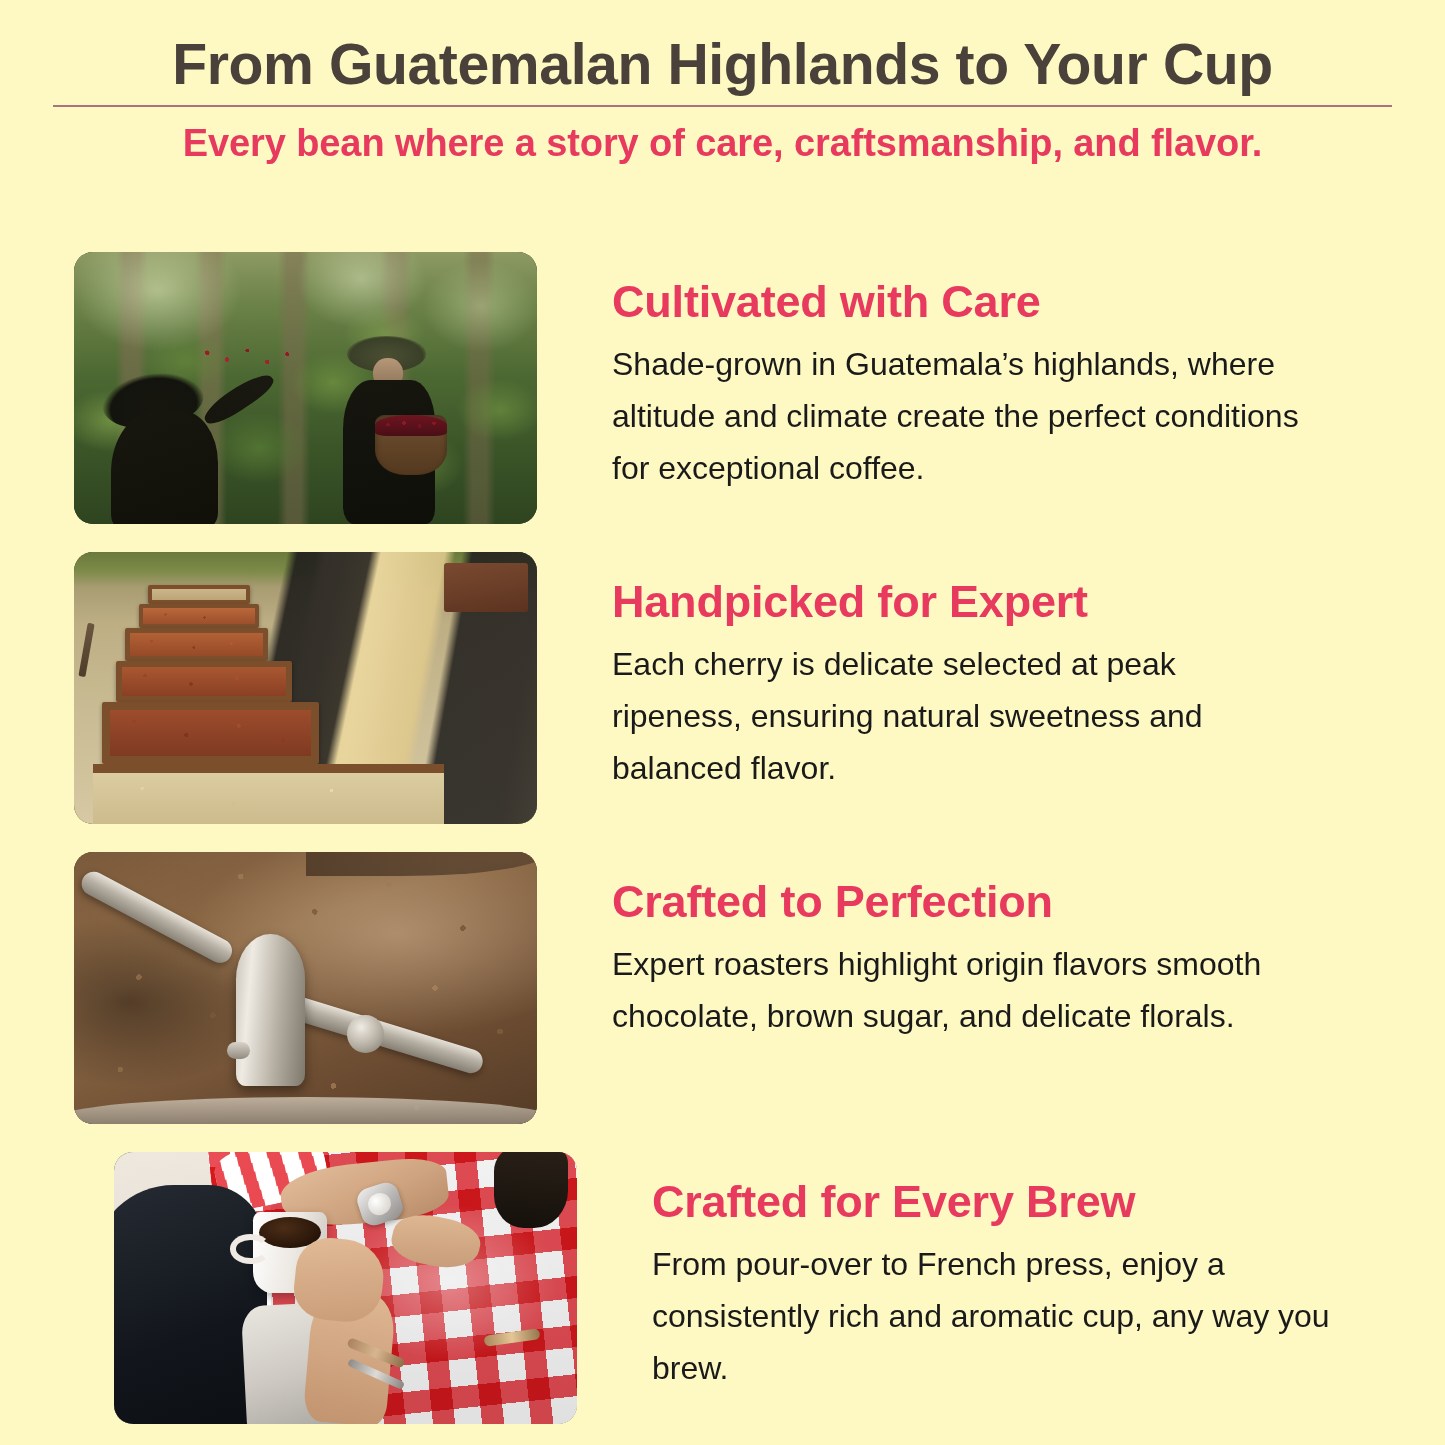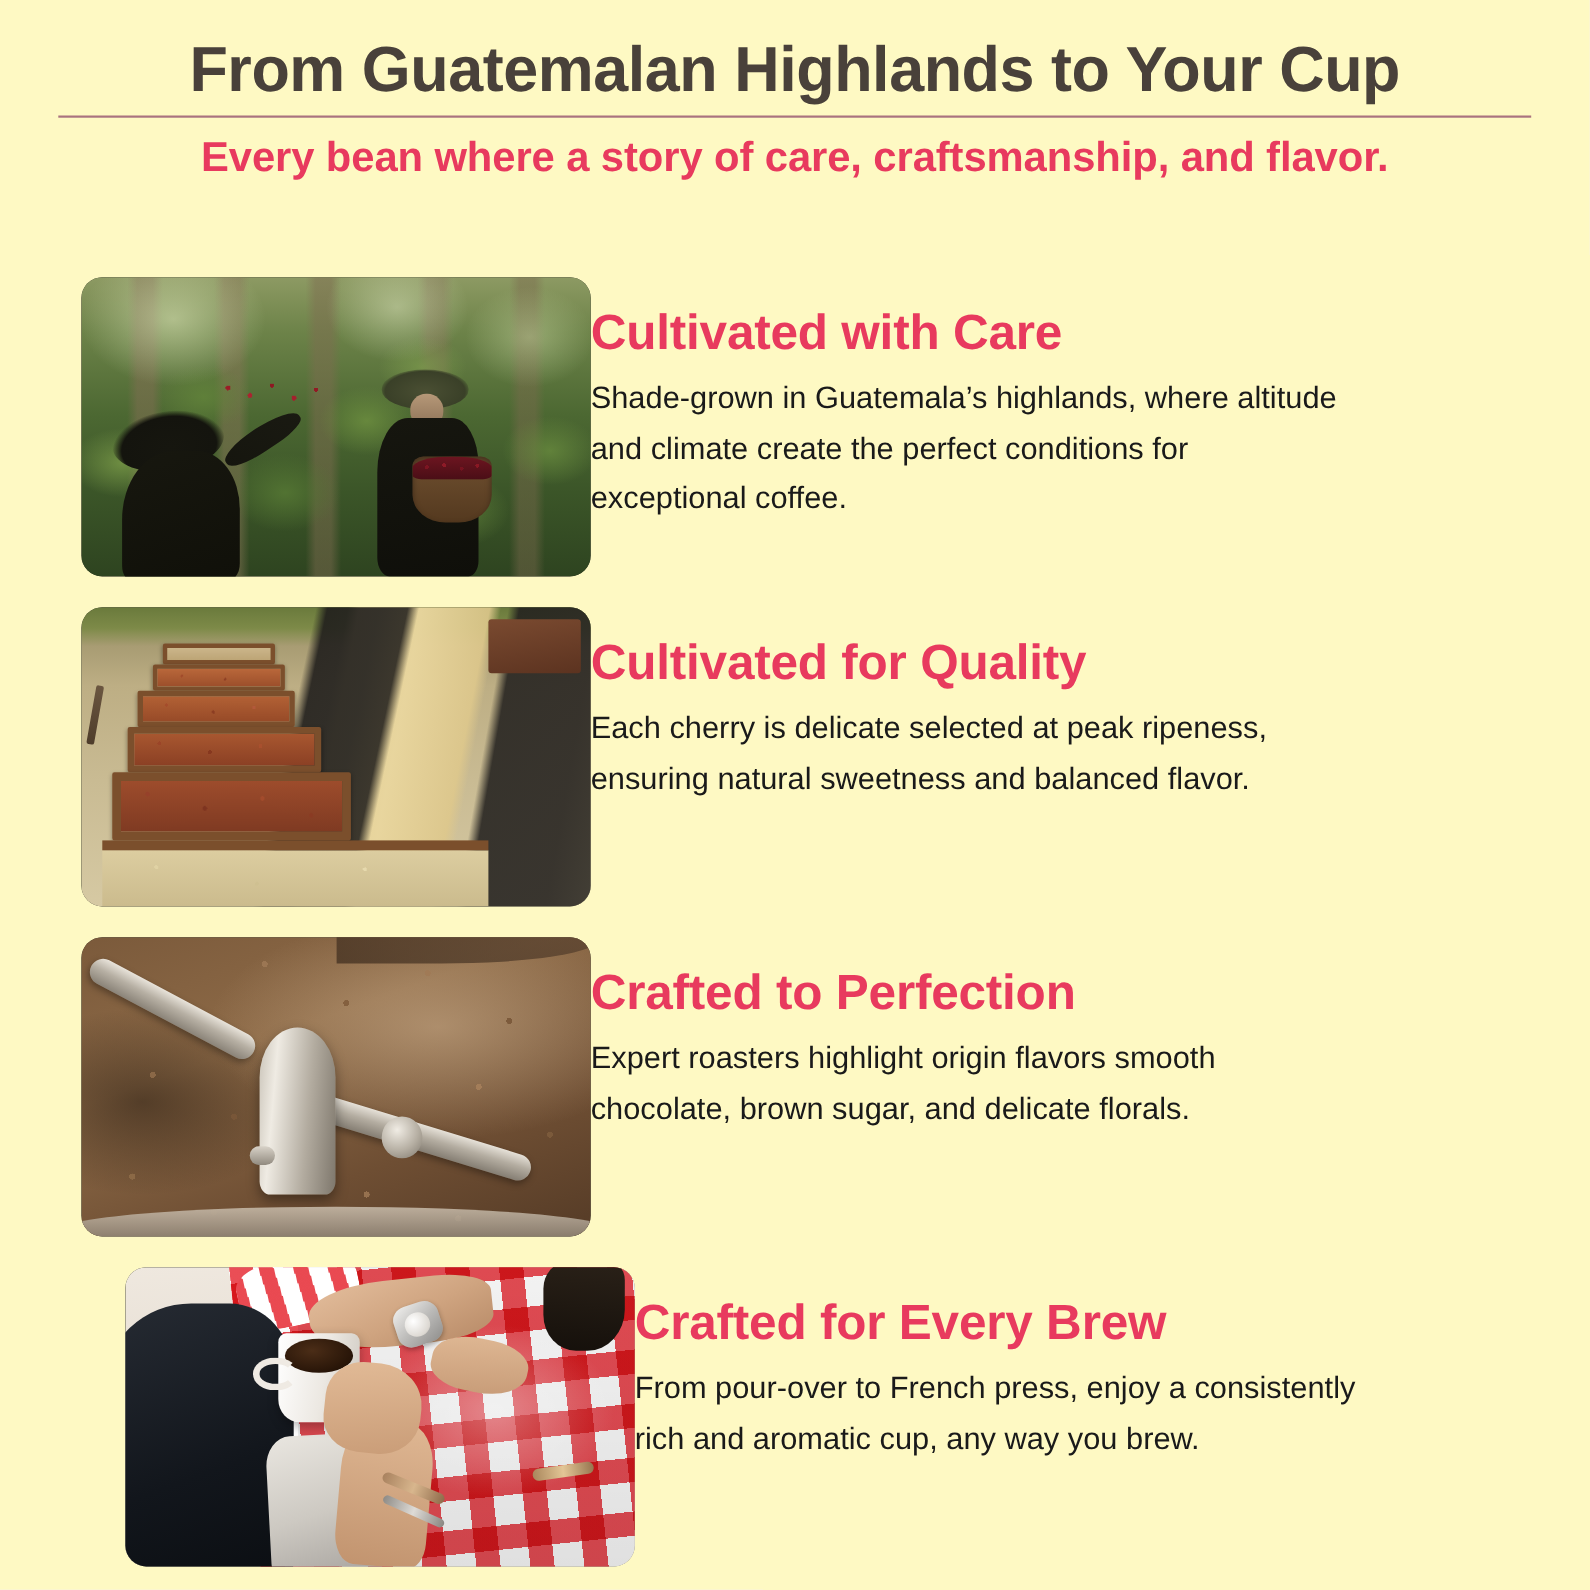--- a/index.html
+++ b/index.html
@@ -82,37 +82,38 @@
     overflow:hidden;
     background:#2b2b22;
   }
   .thumb-inner {
     position:absolute;
     inset:0;
   }
 
   .copy {
     flex:1 1 auto;
+    margin-left:75px;
     padding-top:26px;
     max-width:700px;
   }
   .section-heading {
     font-family:"Liberation Sans Narrow","Liberation Sans", sans-serif;
     font-weight:bold;
     font-size:45px;
     line-height:1.05;
     letter-spacing:-0.2px;
     color:#E83A5E;
     white-space:nowrap;
   }
   .section-body {
     margin-top:14px;
     font-family:"Liberation Sans", sans-serif;
     font-weight:400;
-    font-size:28px;
+    font-size:32px;
     line-height:1.62;
     color:#1A1A1A;
     max-width:690px;
   }
 
   
   .img-farm {
     background:
       
       radial-gradient(ellipse 26% 32% at 18% 14%, rgba(226,235,190,.55) 0%, rgba(226,235,190,0) 70%),
@@ -542,21 +543,21 @@
           <div class="rake"></div>
           <div class="bed bed-1"></div>
           <div class="bed bed-2"></div>
           <div class="bed bed-3"></div>
           <div class="bed bed-4"></div>
           <div class="bed bed-5"></div>
           <div class="bed-front"></div>
         </div>
       </div>
       <div class="copy">
-        <div class="section-heading">Cultivated for Quality</div>
+        <div class="section-heading">Handpicked for Expert</div>
         <div class="section-body">Each cherry is delicate selected at peak ripeness, ensuring natural sweetness and balanced flavor.</div>
       </div>
     </div>
 
     <div class="section">
       <div class="thumb">
         <div class="thumb-inner img-roast">
           <div class="drum-rim-top"></div>
           <div class="arm-a"></div>
           <div class="arm-b"></div>

